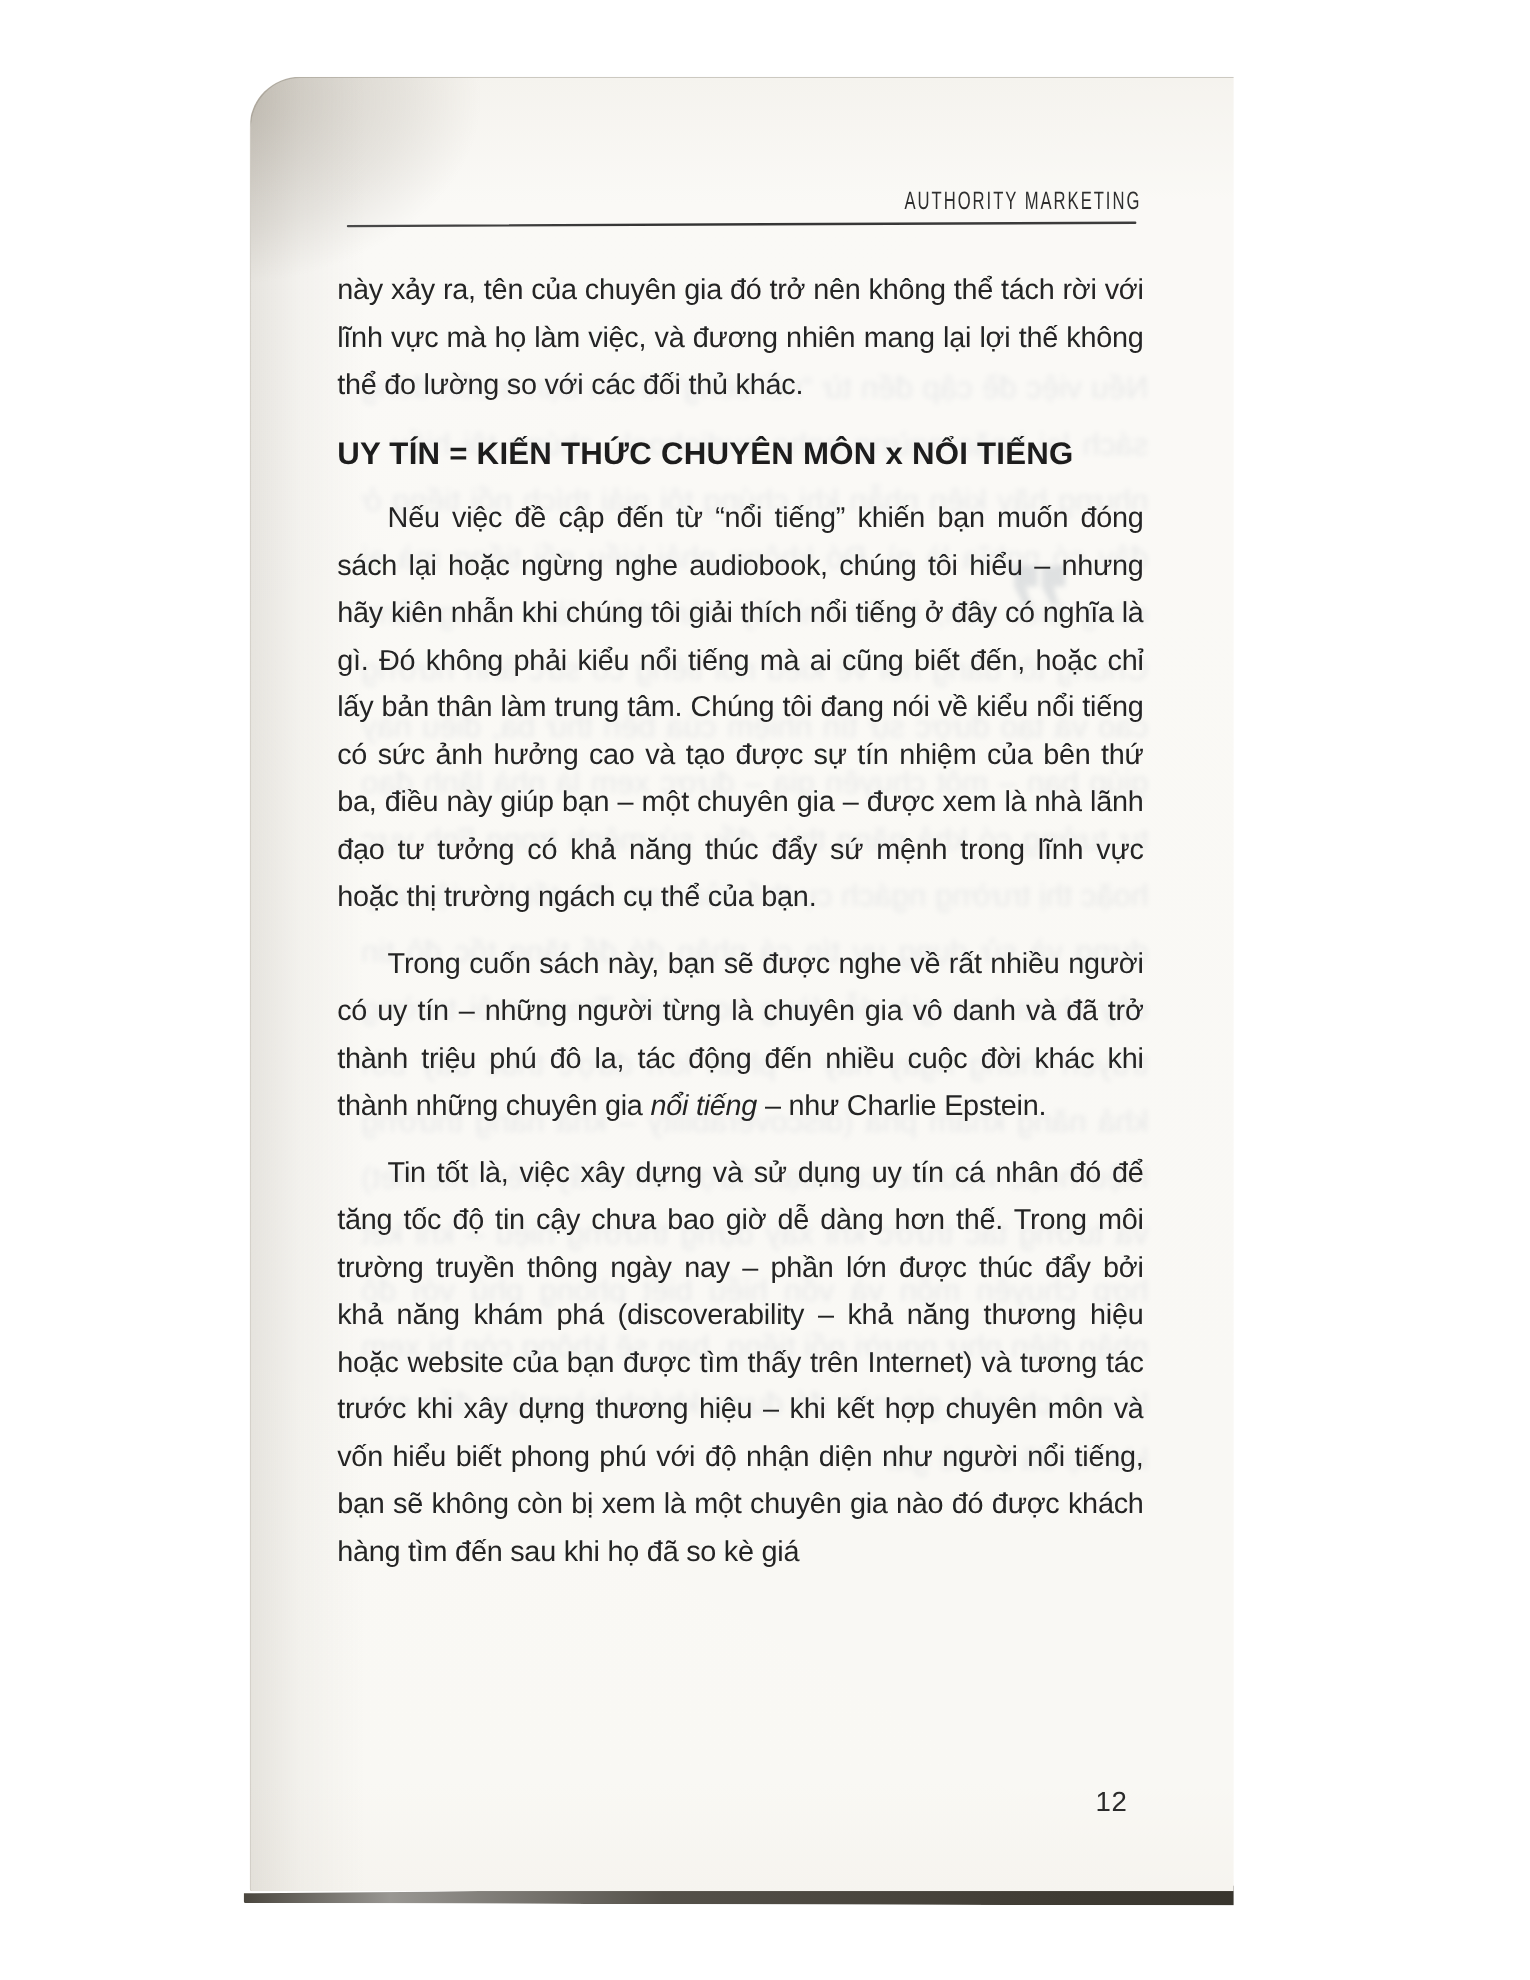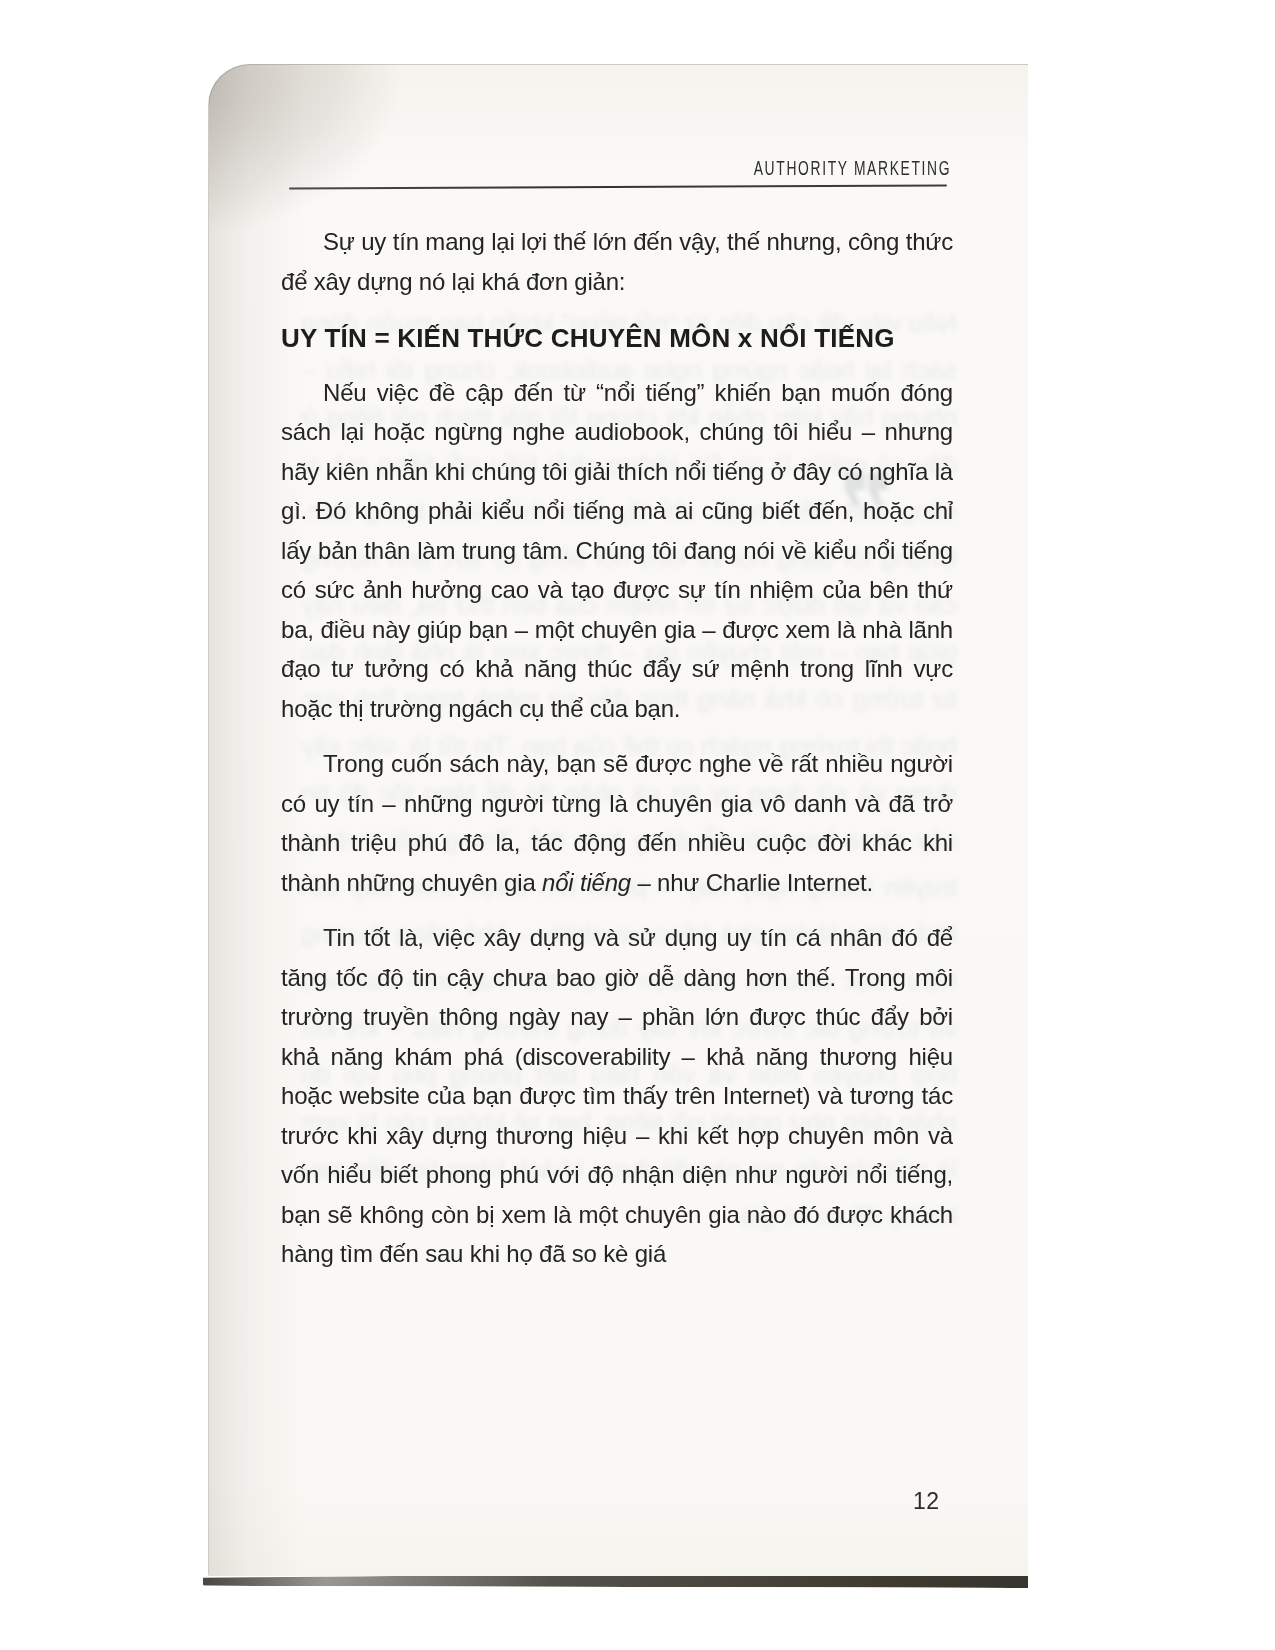--- a/index.html
+++ b/index.html
@@ -103,24 +103,24 @@
 
   <div class="page">
 
     <div class="bleed" aria-hidden="true">Nếu việc đề cập đến từ “nổi tiếng” khiến bạn muốn đóng sách lại hoặc ngừng nghe audiobook, chúng tôi hiểu – nhưng hãy kiên nhẫn khi chúng tôi giải thích nổi tiếng ở đây có nghĩa là gì. Đó không phải kiểu nổi tiếng mà ai cũng biết đến, hoặc chỉ lấy bản thân làm trung tâm. Chúng tôi đang nói về kiểu nổi tiếng có sức ảnh hưởng cao và tạo được sự tín nhiệm của bên thứ ba, điều này giúp bạn – một chuyên gia – được xem là nhà lãnh đạo tư tưởng có khả năng thúc đẩy sứ mệnh trong lĩnh vực hoặc thị trường ngách cụ thể của bạn. Tin tốt là, việc xây dựng và sử dụng uy tín cá nhân đó để tăng tốc độ tin cậy chưa bao giờ dễ dàng hơn thế. Trong môi trường truyền thông ngày nay – phần lớn được thúc đẩy bởi khả năng khám phá (discoverability – khả năng thương hiệu hoặc website của bạn được tìm thấy trên Internet) và tương tác trước khi xây dựng thương hiệu – khi kết hợp chuyên môn và vốn hiểu biết phong phú với độ nhận diện như người nổi tiếng, bạn sẽ không còn bị xem là một chuyên gia nào đó được khách hàng tìm đến sau khi họ đã so kè giá</div>
     <div class="bleed-quote" aria-hidden="true">❞</div>
 
     <div class="running-head">AUTHORITY MARKETING</div>
     <div class="head-rule"></div>
 
     <div class="text-col">
-      <p class="para">Sự uy tín mang lại lợi thế lớn đến vậy, thế nhưng, công thức để xây dựng nó lại khá đơn giản:</p>
+      <p class="para continuation">này xảy ra, tên của chuyên gia đó trở nên không thể tách rời với lĩnh vực mà họ làm việc, và đương nhiên mang lại lợi thế không thể đo lường so với các đối thủ khác.</p>
       <p class="para formula">UY TÍN = KIẾN THỨC CHUYÊN MÔN x NỔI TIẾNG</p>
       <p class="para">Nếu việc đề cập đến từ “nổi tiếng” khiến bạn muốn đóng sách lại hoặc ngừng nghe audiobook, chúng tôi hiểu – nhưng hãy kiên nhẫn khi chúng tôi giải thích nổi tiếng ở đây có nghĩa là gì. Đó không phải kiểu nổi tiếng mà ai cũng biết đến, hoặc chỉ lấy bản thân làm trung tâm. Chúng tôi đang nói về kiểu nổi tiếng có sức ảnh hưởng cao và tạo được sự tín nhiệm của bên thứ ba, điều này giúp bạn – một chuyên gia – được xem là nhà lãnh đạo tư tưởng có khả năng thúc đẩy sứ mệnh trong lĩnh vực hoặc thị trường ngách cụ thể của bạn.</p>
-      <p class="para"><span>Trong cuốn sách này, bạn sẽ được nghe về rất nhiều người có uy tín – những người từng là chuyên gia vô danh và đã trở thành triệu phú đô la, tác động đến nhiều cuộc đời khác khi thành những chuyên gia </span><span class="em">nổi tiếng</span><span> – như Charlie Internet.</span></p>
+      <p class="para"><span>Trong cuốn sách này, bạn sẽ được nghe về rất nhiều người có uy tín – những người từng là chuyên gia vô danh và đã trở thành triệu phú đô la, tác động đến nhiều cuộc đời khác khi thành những chuyên gia </span><span class="em">nổi tiếng</span><span> – như Charlie Epstein.</span></p>
       <p class="para">Tin tốt là, việc xây dựng và sử dụng uy tín cá nhân đó để tăng tốc độ tin cậy chưa bao giờ dễ dàng hơn thế. Trong môi trường truyền thông ngày nay – phần lớn được thúc đẩy bởi khả năng khám phá (discoverability – khả năng thương hiệu hoặc website của bạn được tìm thấy trên Internet) và tương tác trước khi xây dựng thương hiệu – khi kết hợp chuyên môn và vốn hiểu biết phong phú với độ nhận diện như người nổi tiếng, bạn sẽ không còn bị xem là một chuyên gia nào đó được khách hàng tìm đến sau khi họ đã so kè giá</p>
     </div>
 
     <div class="page-number">12</div>
 
     <div class="page-right-edge"></div>
   </div>
 
 </div>
 

